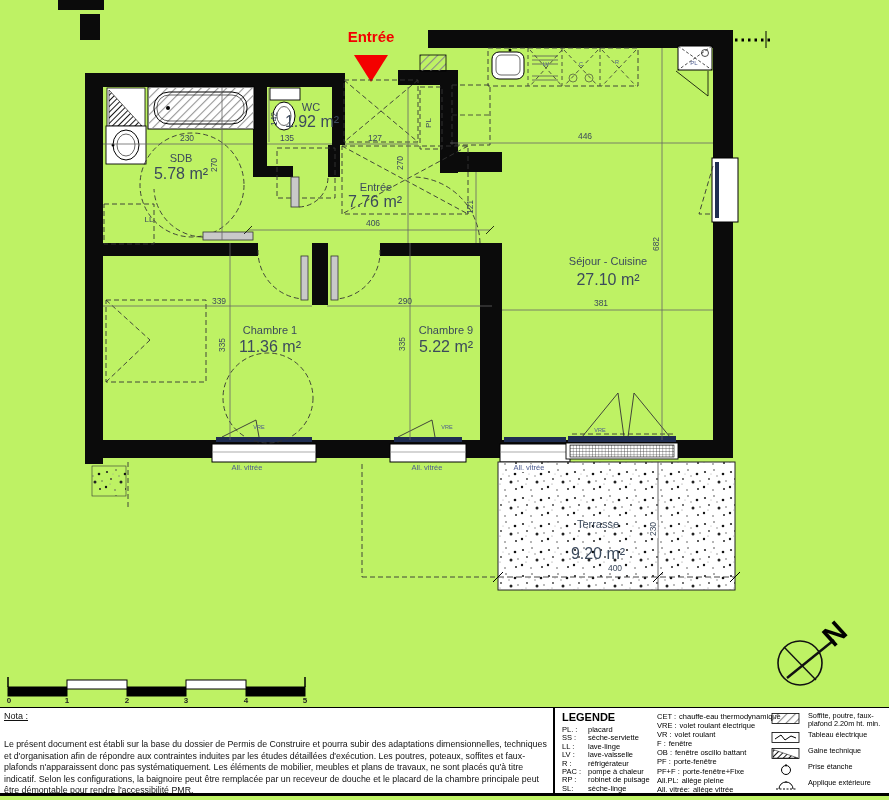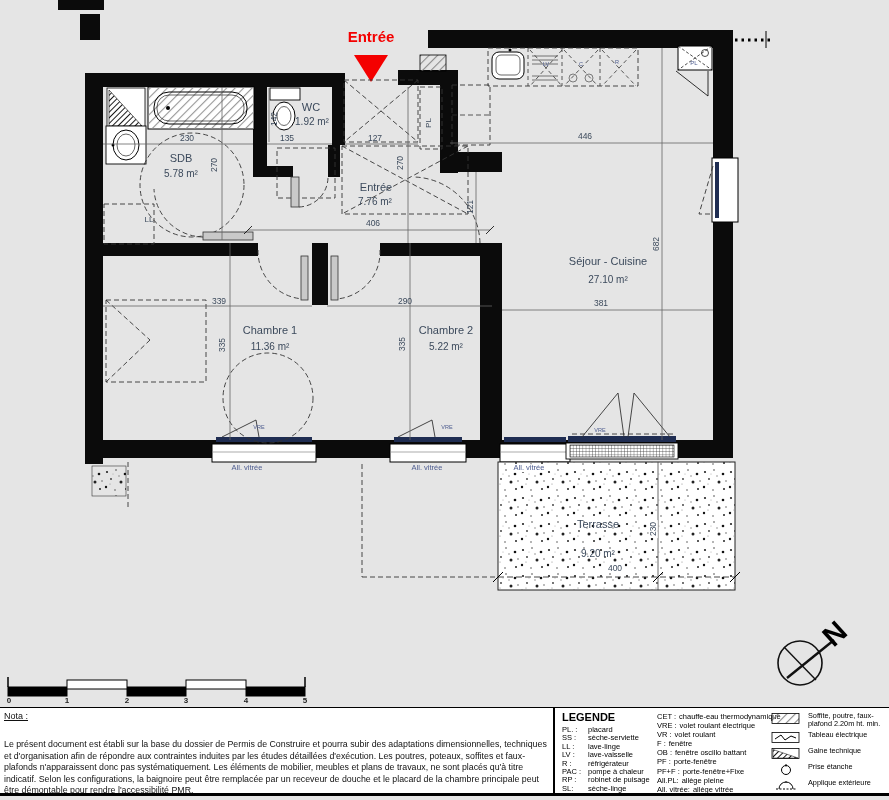--- a/index.html
+++ b/index.html
@@ -1,21 +1,21 @@
 <!DOCTYPE html>
 <html><head>
 <meta charset="utf-8">
 <style>
   html,body{margin:0;padding:0;background:#fff;}
   body{font-family:"Liberation Sans","DejaVu Sans",sans-serif;}
-  .page{position:relative;width:889px;height:800px;background:#e5e5e5;overflow:hidden;}
+  .page{position:relative;width:889px;height:800px;background:#bef264;overflow:hidden;}
   .plan-svg{position:absolute;left:0;top:0;}
   .lbl{position:absolute;transform:translate(-50%,-50%);white-space:nowrap;color:#3c4a5c;font-size:10.5px;line-height:1;}
   .room{font-size:11px;}
-  .area{font-size:10px;}
+  .area{font-size:16px;}
   .sm{font-size:8.5px;}
   .xs{font-size:7.5px;}
   .tiny{font-size:5.5px;}
   .f8{font-size:8px;}
   .f6{font-size:6px;}
   .rot{transform:translate(-50%,-50%) rotate(-90deg);}
   .blue{color:#4d5c8f;}
   .bgw{background:#fff;padding:0 2px;}
   .red-entry{color:#f40000;font-size:15px;font-weight:600;}
   .north-n{font-size:29px;font-weight:bold;color:#000;transform:translate(-50%,-50%) rotate(-42deg);}
@@ -281,21 +281,21 @@
 <div class="lbl room" style="left:181px;top:158px">SDB</div>
 <div class="lbl area" style="left:181px;top:174px">5.78 m²</div>
 <div class="lbl room" style="left:311px;top:107px">WC</div>
 <div class="lbl area" style="left:312px;top:122px">1.92 m²</div>
 <div class="lbl room" style="left:376px;top:187px">Entrée</div>
 <div class="lbl area" style="left:375px;top:202px">7.76 m²</div>
 <div class="lbl room" style="left:608px;top:261px">Séjour - Cuisine</div>
 <div class="lbl area" style="left:608px;top:280px">27.10 m²</div>
 <div class="lbl room" style="left:270px;top:330px">Chambre 1</div>
 <div class="lbl area" style="left:270px;top:347px">11.36 m²</div>
-<div class="lbl room" style="left:446px;top:330px">Chambre 2</div>
+<div class="lbl room" style="left:446px;top:330px">Chambre 9</div>
 <div class="lbl area" style="left:446px;top:347px">5.22 m²</div>
 <div class="lbl room" style="left:598px;top:524px">Terrasse</div>
 <div class="lbl area" style="left:598px;top:554px">9.20 m²</div>
 
 <div class="lbl sm" style="left:187px;top:138px">230</div>
 <div class="lbl sm rot" style="left:214px;top:165px">270</div>
 <div class="lbl sm rot" style="left:274px;top:119px">142</div>
 <div class="lbl sm" style="left:287px;top:138px">135</div>
 <div class="lbl sm" style="left:375px;top:138px">127</div>
 <div class="lbl sm rot" style="left:400px;top:163px">270</div>

